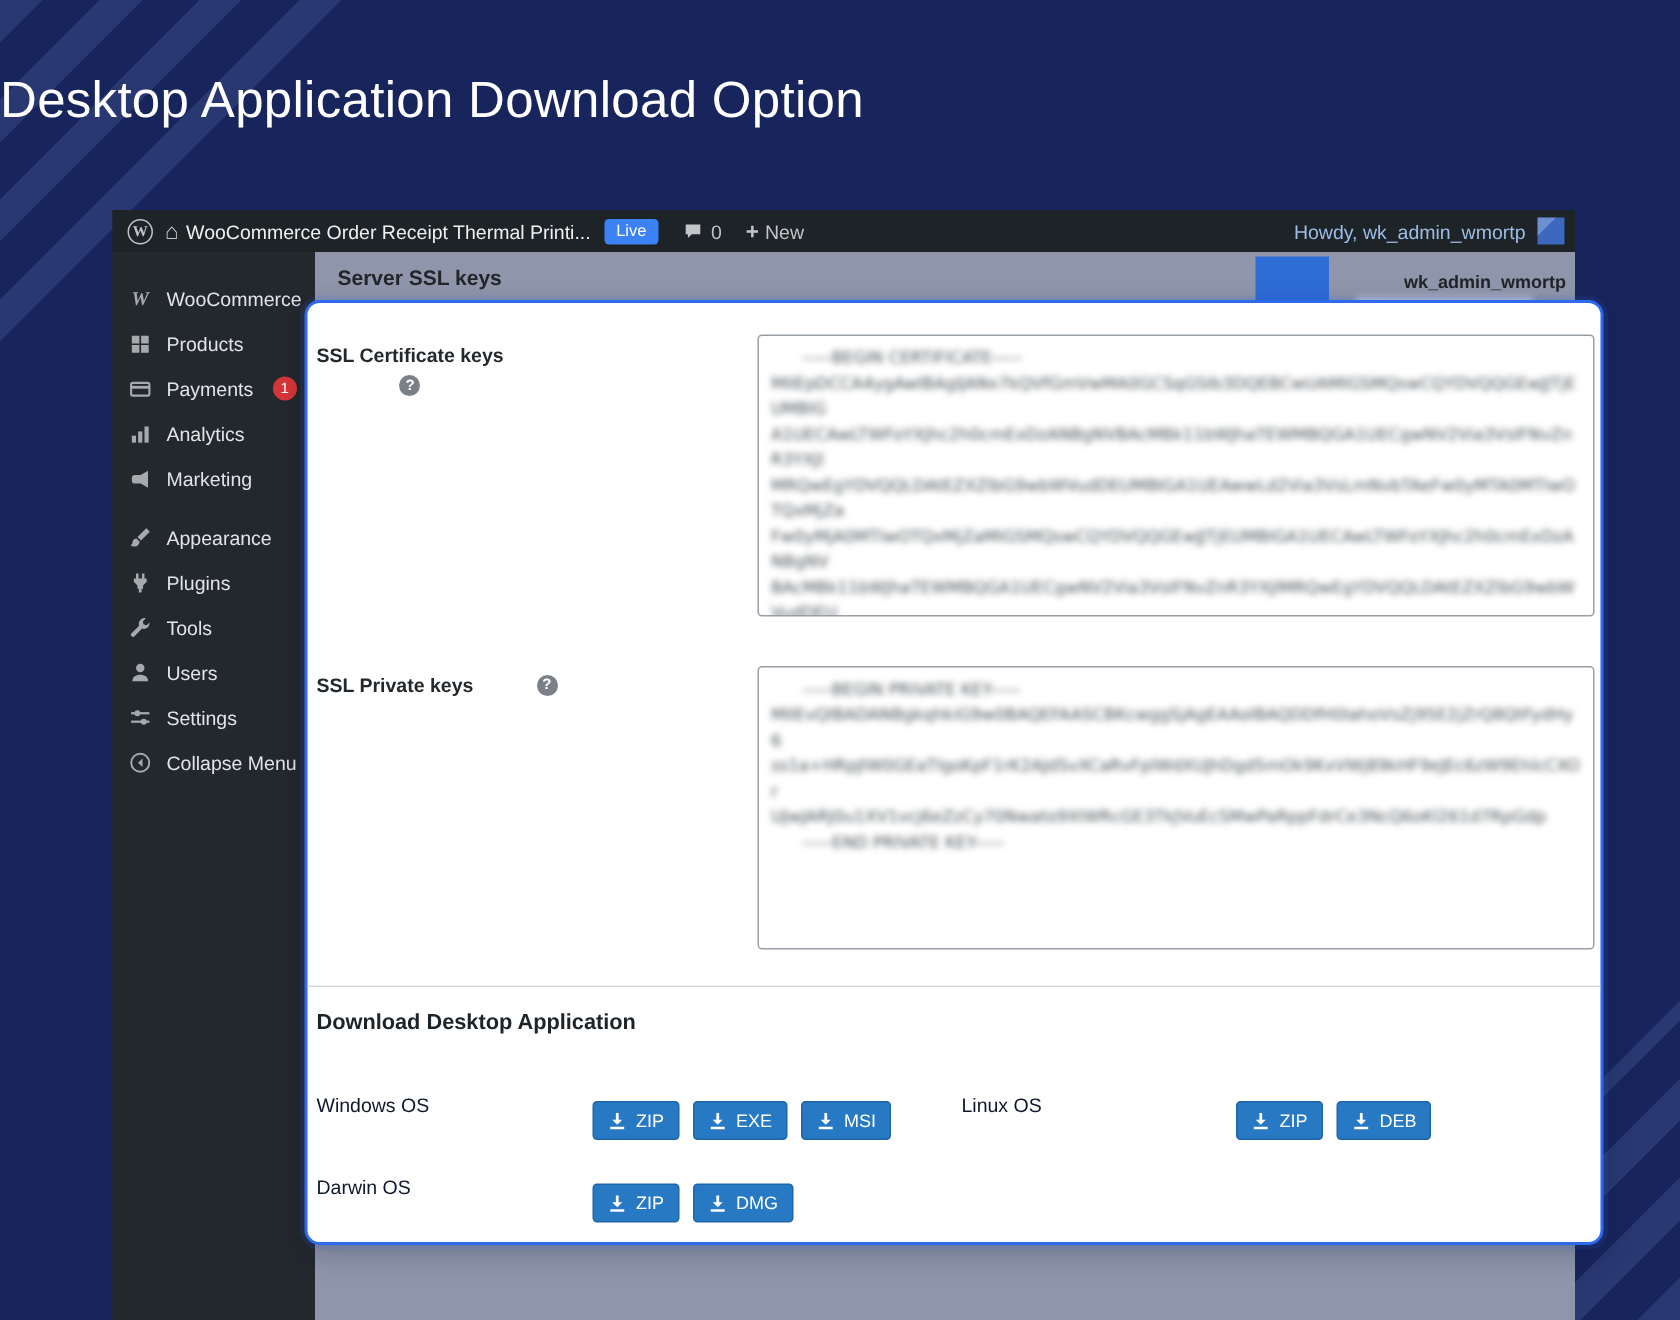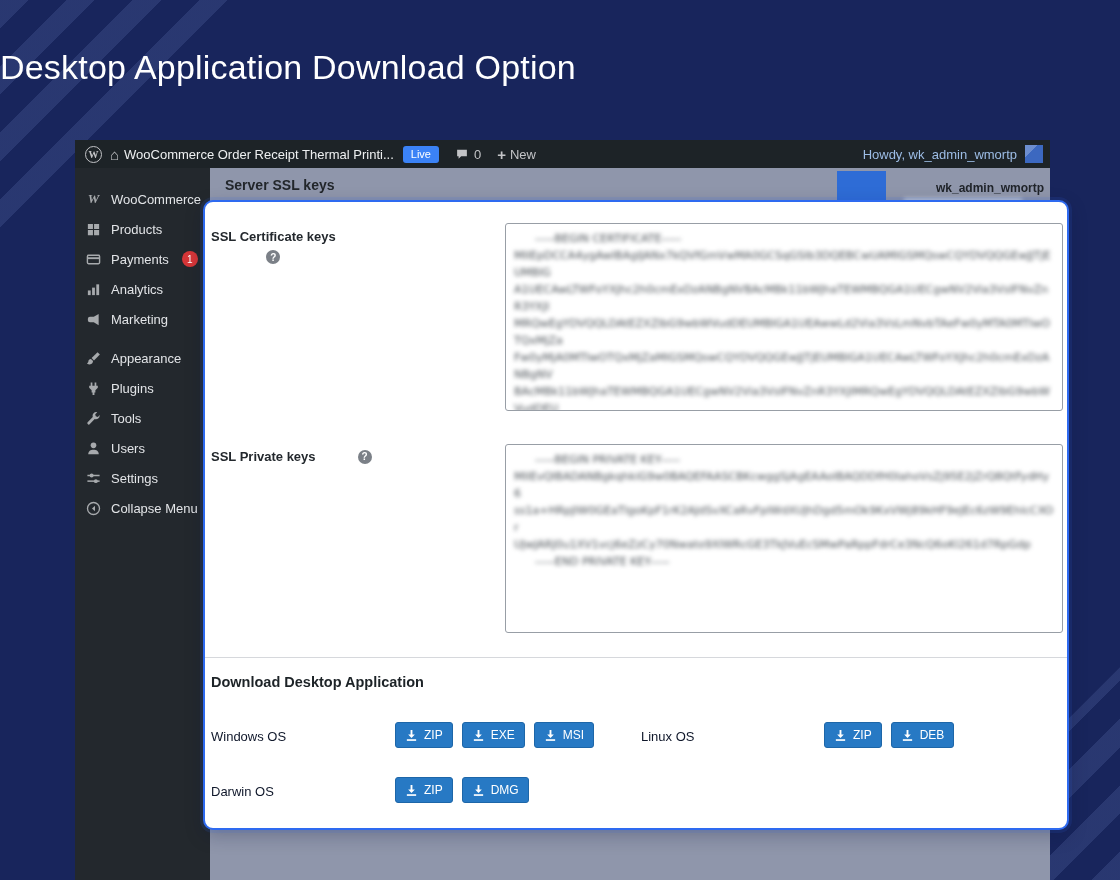--- a/index.html
+++ b/index.html
@@ -75,21 +75,21 @@
     white-space:pre-wrap; word-break:break-all; font-family:"DejaVu Sans",sans-serif; }
 
   .divider { position:absolute; top:455px; left:0; width:100%; border-top:1px solid #d6d8dc; }
   .dl-heading { position:absolute; top:472px; left:6px; font-size:14.5px; font-weight:bold; color:#1d2327; }
 
   .os-label { position:absolute; font-size:13px; font-weight:normal; color:#0f172a; }
   .lbl-win    { top:527px; left:6px; }
   .lbl-linux  { top:527px; left:436px; }
   .lbl-darwin { top:582px; left:6px; }
 
-  .btn-group { position:absolute; display:flex; gap:9px; }
+  .btn-group { position:absolute; display:flex; gap:9px;margin-top:12px; }
   .bg-win    { top:520px; left:190px; }
   .bg-linux  { top:520px; left:619px; }
   .bg-darwin { top:575px; left:190px; }
 
   .btn { display:inline-flex; align-items:center; gap:6px; height:26px; padding:0 9px;
     background:#2779c4; color:#fff; font-size:12px; font-family:"Liberation Sans",sans-serif;
     border:1px solid #1d66a8; border-radius:3px; cursor:pointer; }
   .btn svg { display:block; }
 </style>
 </head>

